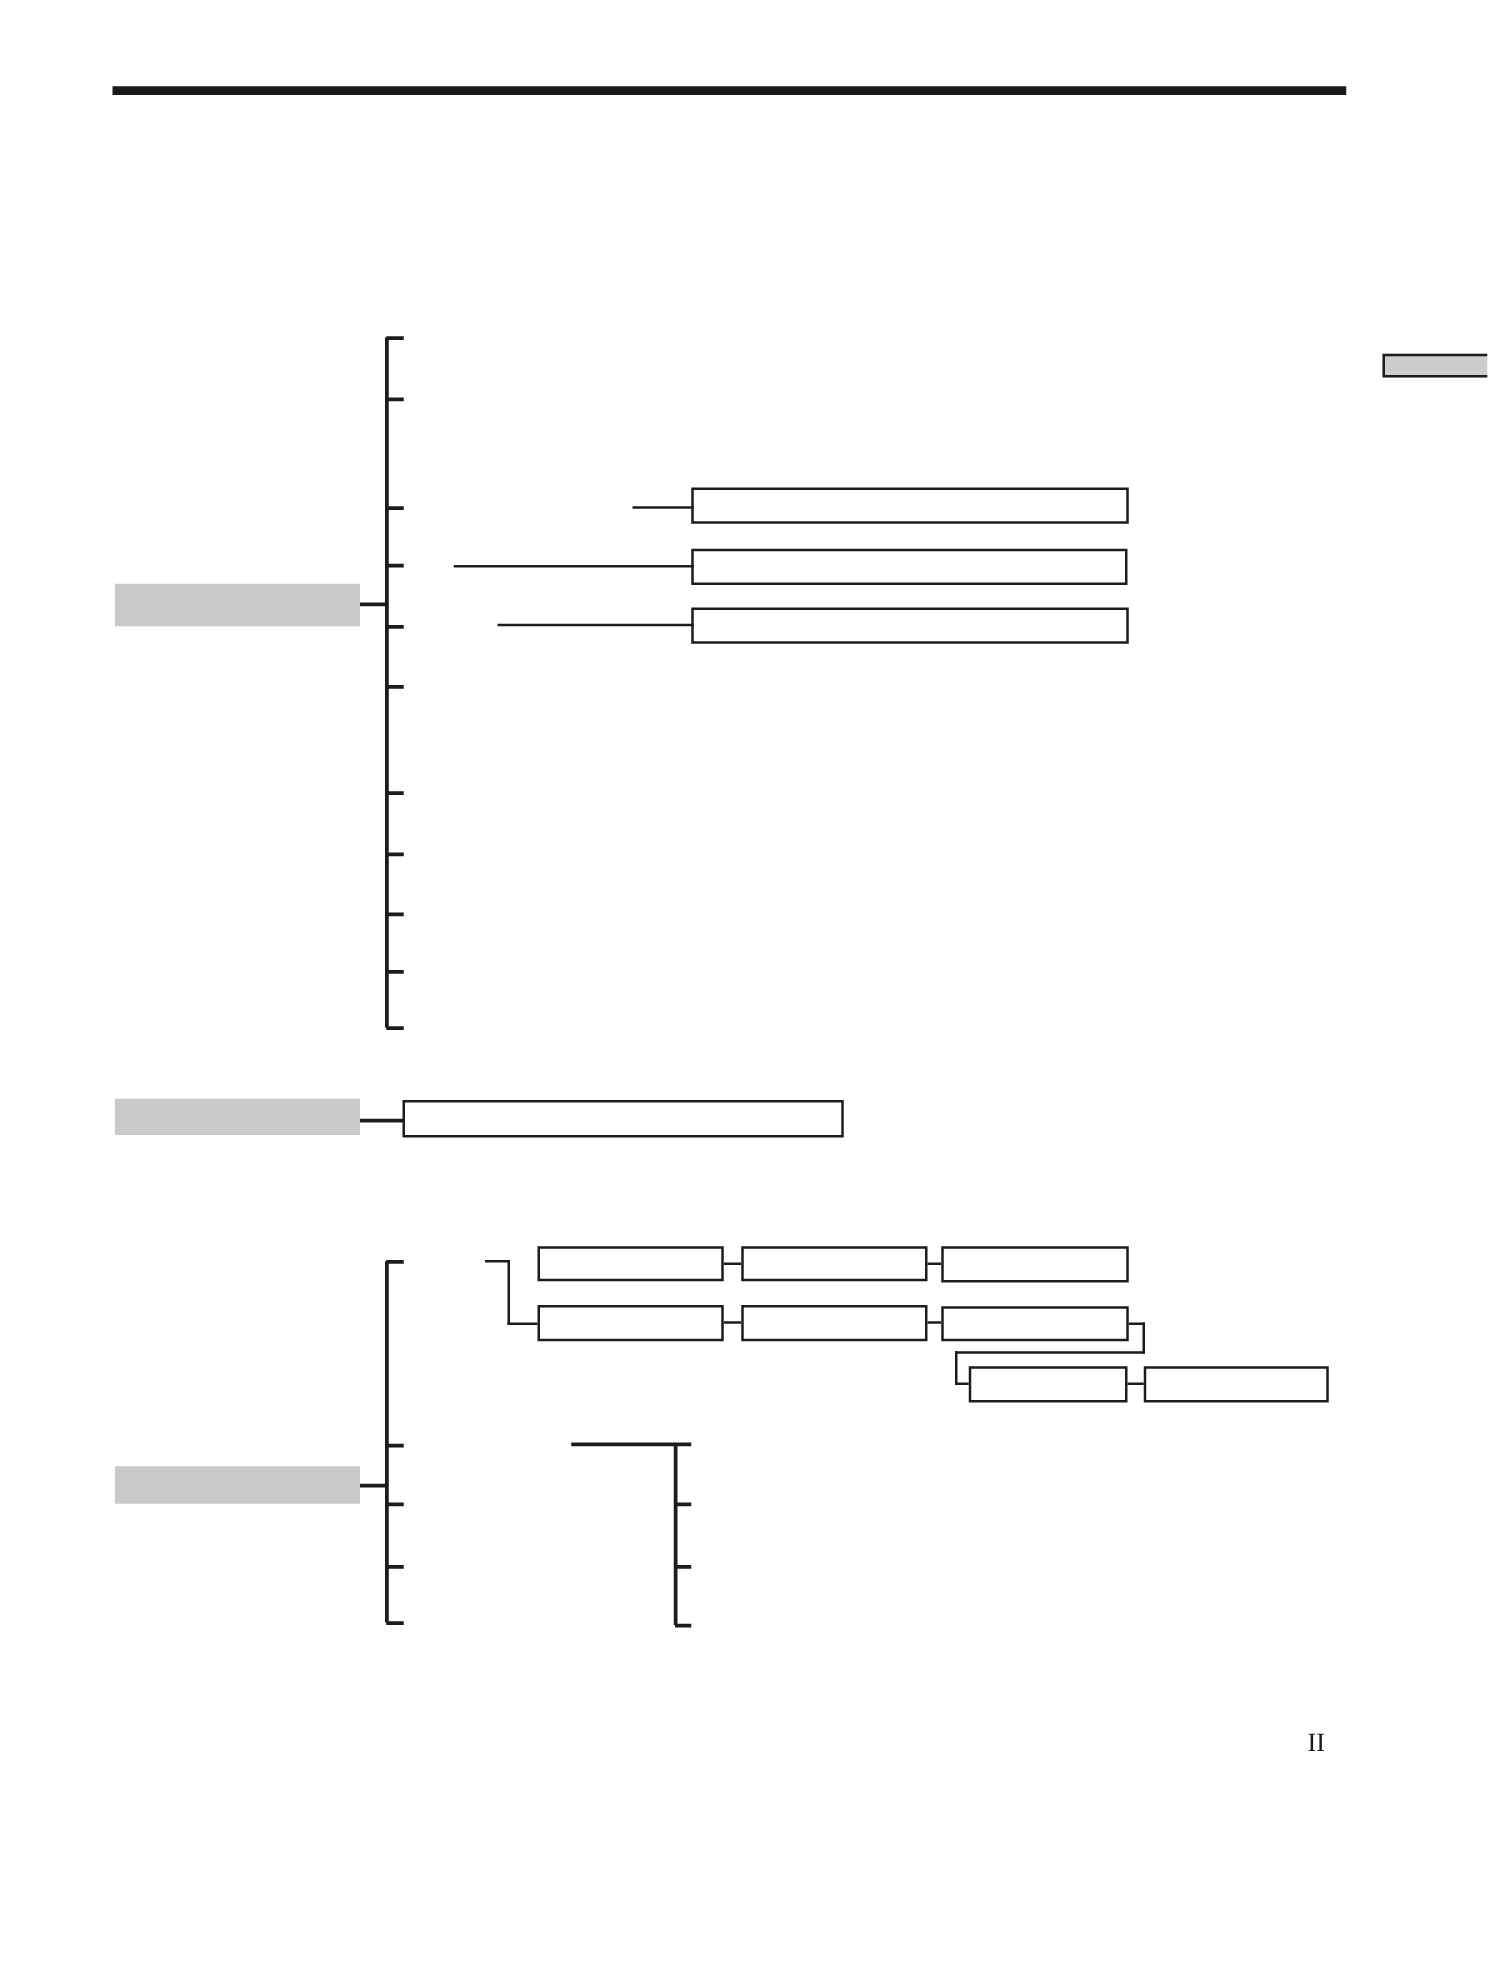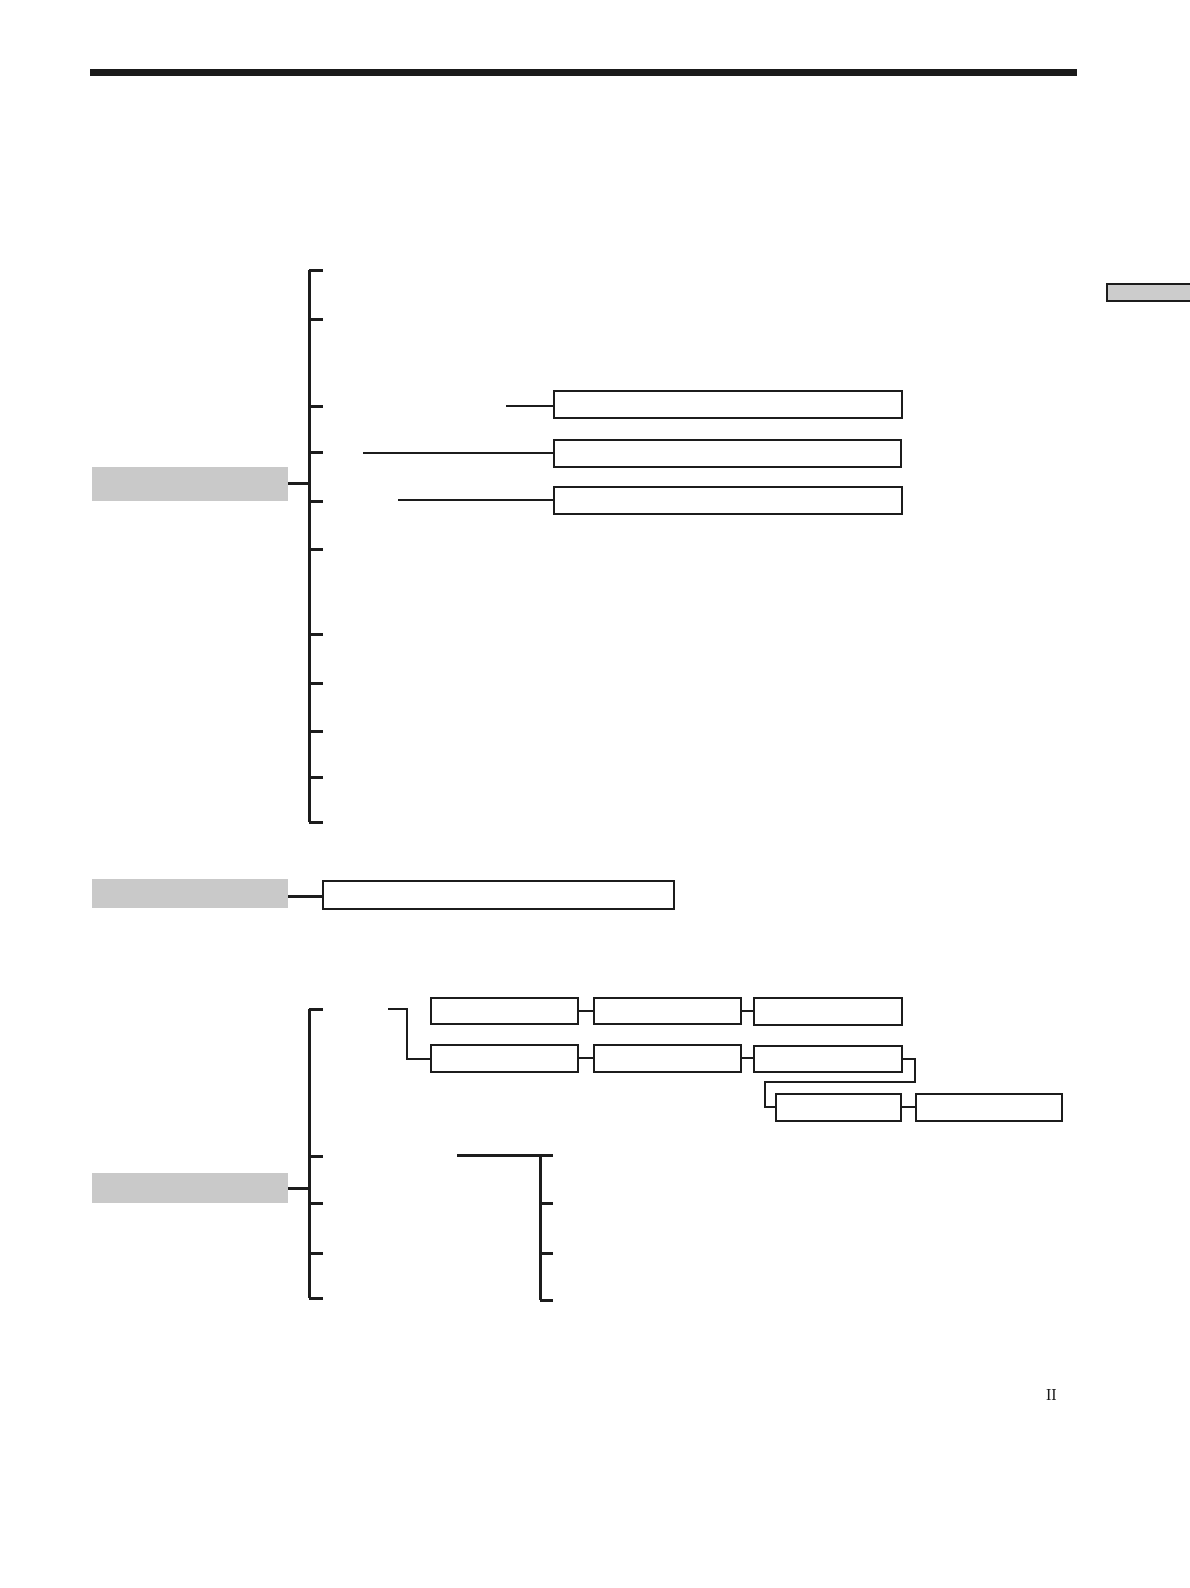--- a/index.html
+++ b/index.html
@@ -11,21 +11,21 @@
     overflow: hidden;
     font-family: "Liberation Serif", serif;
   }
   .canvas { position: absolute; inset: 0; }
   .shape { position: absolute; box-sizing: border-box; }
   .seg   { position: absolute; }
   .page-number {
     position: absolute;
     left: 1046px;
     top: 1386px;
-    font-size: 16px;
+    font-size: 21px;
     line-height: 17px;
     color: #1a1a1a;
     font-family: "Liberation Serif", serif;
   }
 </style>
 </head>
 <body>
 
 <div class="page">
   <div class="canvas">

